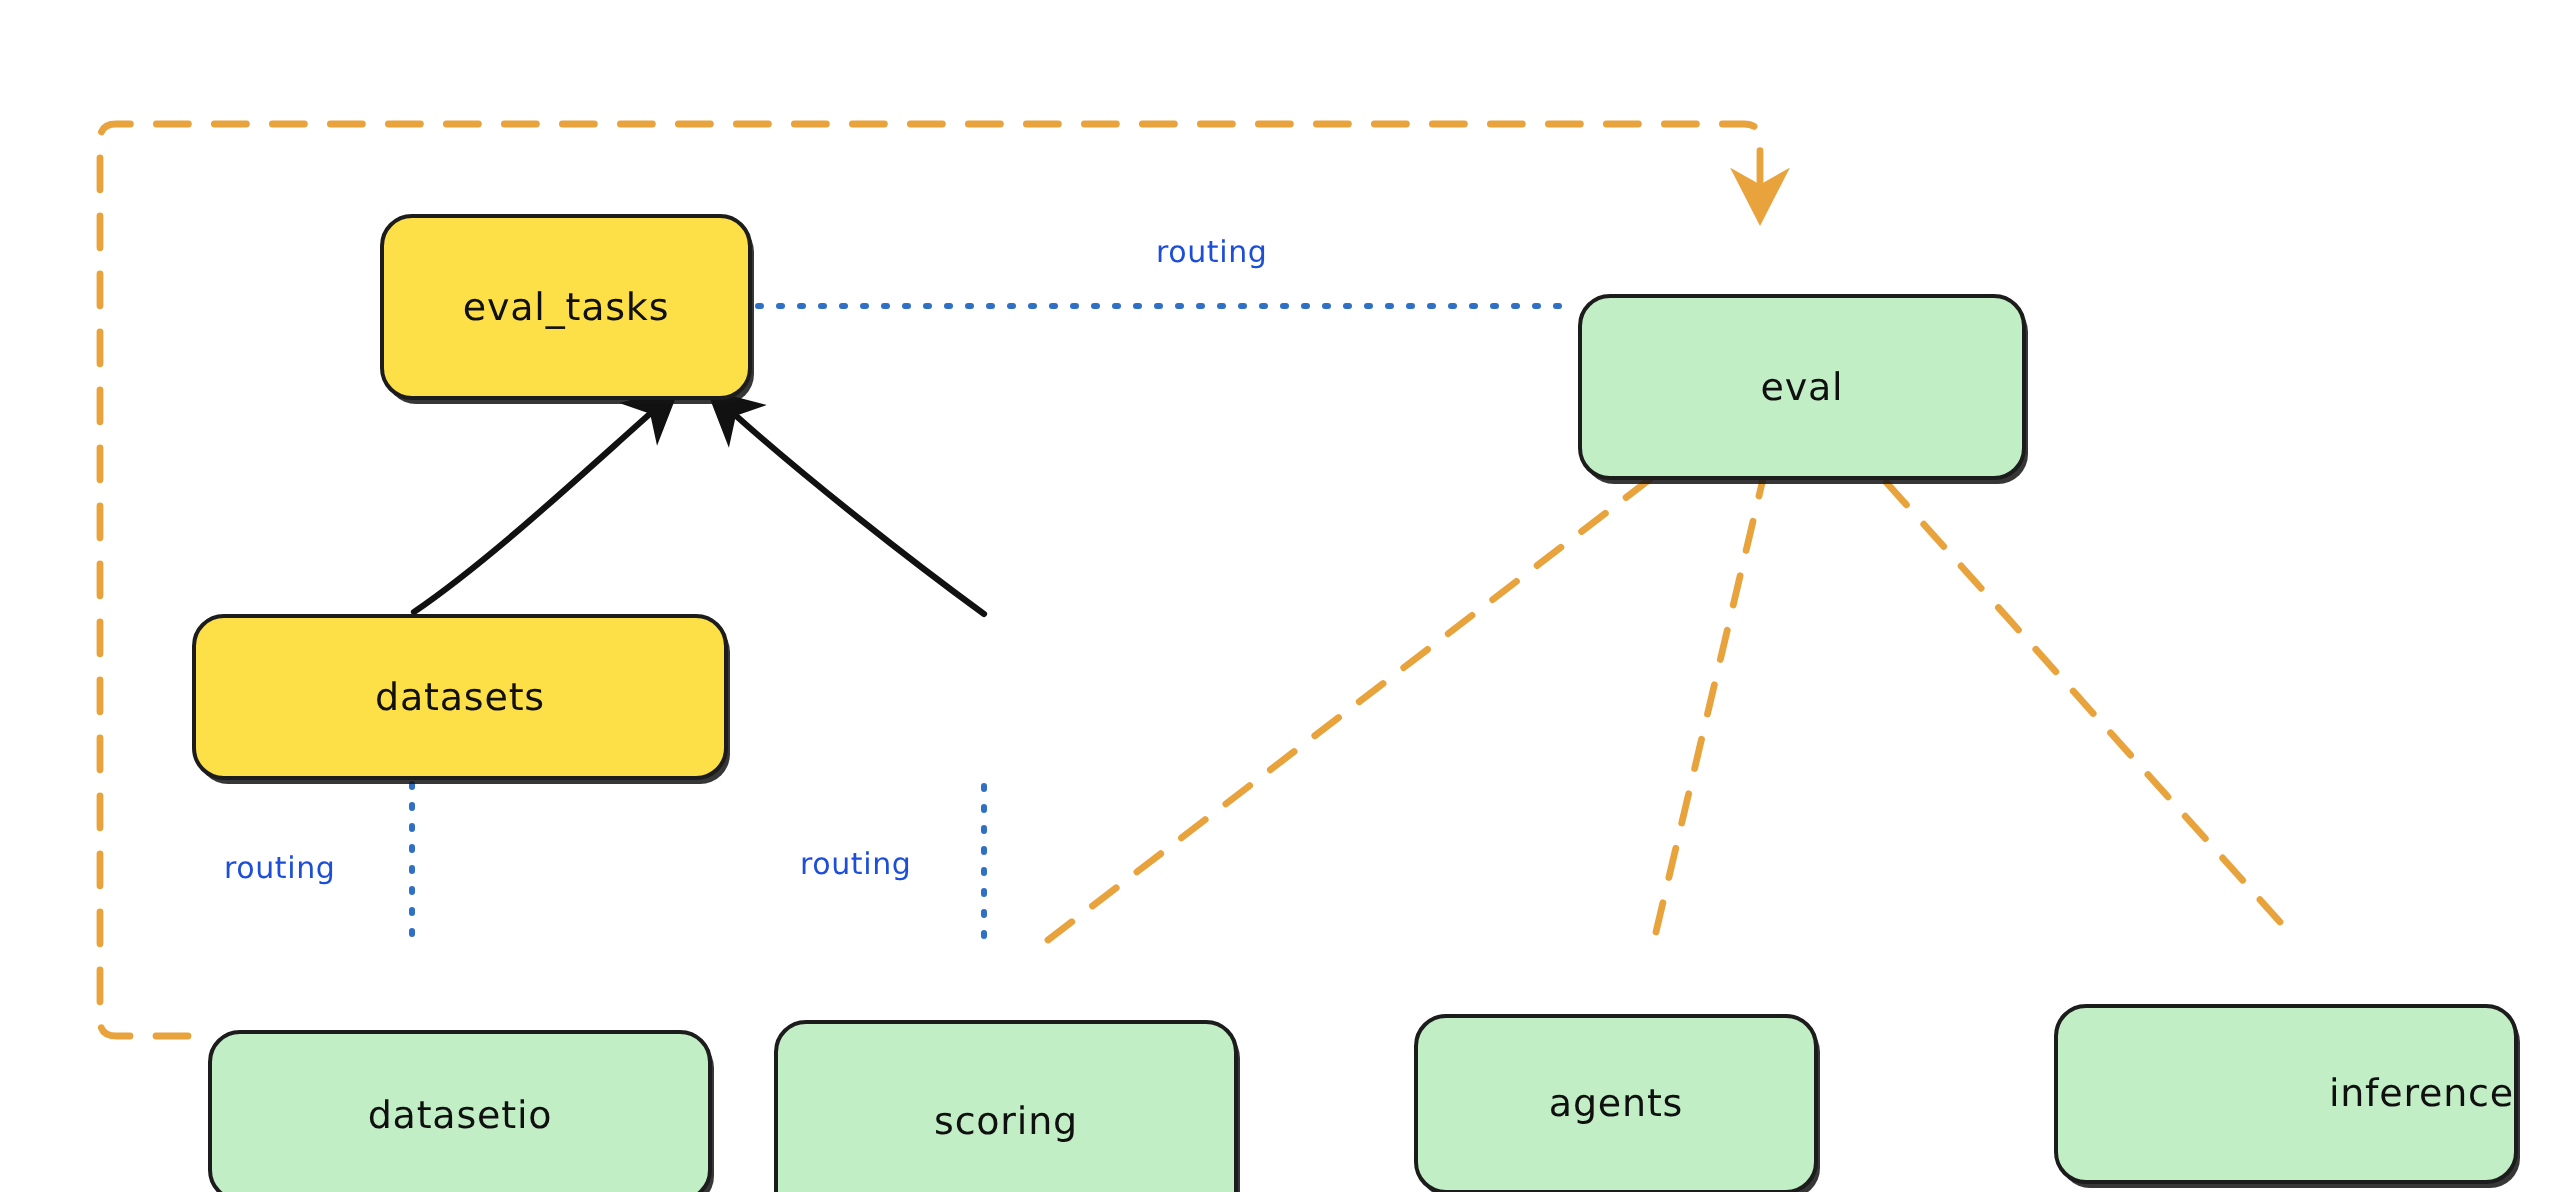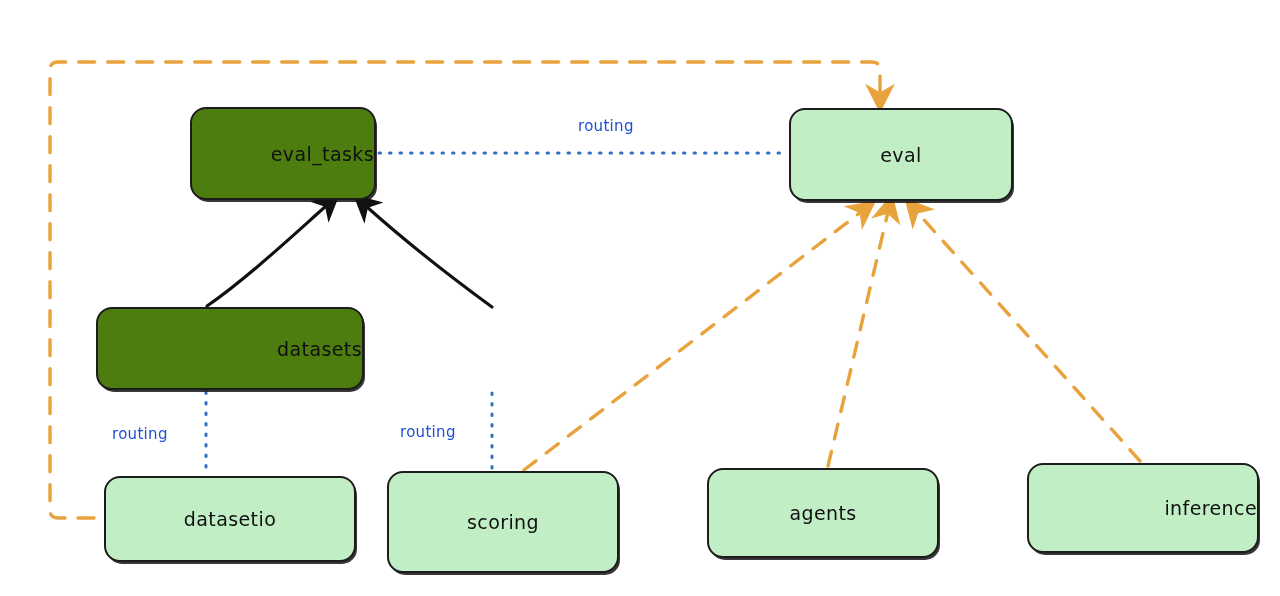--- a/index.html
+++ b/index.html
@@ -31,22 +31,22 @@
     align-items: center;
     justify-content: center;
     border: 2.6px solid #1c1c1c;
     border-radius: 16px;
     font-family: "DejaVu Sans", sans-serif;
     font-size: 19px;
     color: #101010;
     letter-spacing: 0.4px;
     box-shadow: 2px 3px 0 -1px rgba(20,20,20,0.85);
   }
-  .node.blue  { background: #4d7c0f; justify-content: flex-end; }
-  .node.green { background: #c2eec6; }
+  .node.blue  { background: #fde047; }
+  .node.green { background: #c2eec6; margin-top: 39px; }
   .node-label {
     pointer-events: none;
     white-space: nowrap;
   }
   .edge-label {
     position: absolute;
     font-family: "DejaVu Sans", sans-serif;
     font-size: 15px;
     color: #1d4ed8;
     white-space: nowrap;
@@ -119,21 +119,21 @@
 
 
   <div class="node green" style="left:104px; top:476px; width:252px; height:86px;">
     <span class="node-label">datasetio</span>
   </div>
 
   <div class="node green" style="left:387px; top:471px; width:232px; height:102px;">
     <span class="node-label">scoring</span>
   </div>
 
-  <div class="node green" style="left:707px; top:468px; width:232px; height:90px;">
+  <div class="node green" style="left:707px; top:468px; width:202px; height:90px;">
     <span class="node-label">agents</span>
   </div>
 
   <div class="node green" style="left:1027px; top:463px; width:232px; height:90px;justify-content:flex-end;">
     <span class="node-label">inference</span>
   </div>
 
   <div class="edge-label" style="left:578px; top:117px;">routing</div>
 
   <div class="edge-label" style="left:112px; top:425px;">routing</div>

